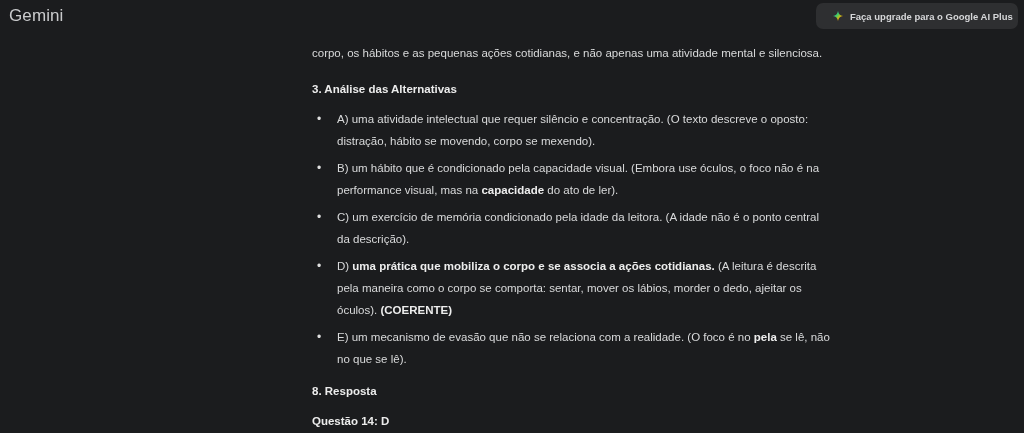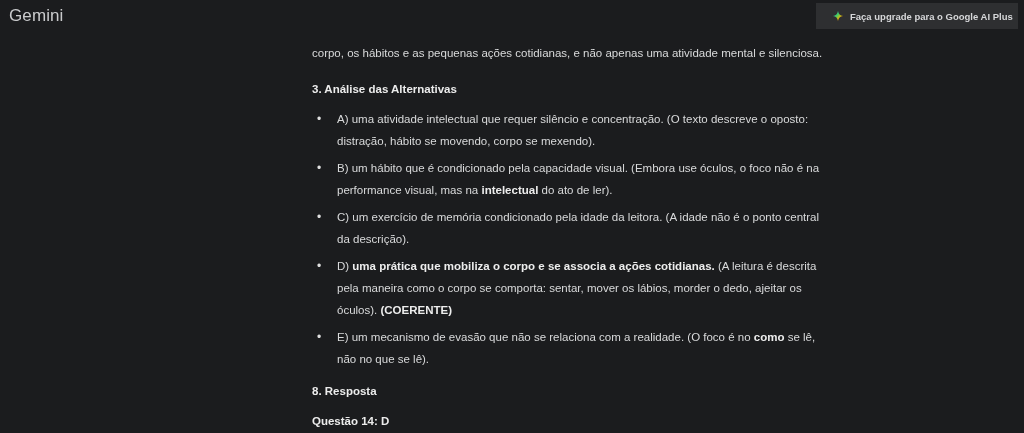--- a/index.html
+++ b/index.html
@@ -15,21 +15,21 @@
       z-index: 2;
     }
     .app-title {
       position: absolute; left: 9px; top: 6px;
       font-size: 17px; color: #c9cacc; font-weight: 500;
       letter-spacing: 0.1px;
     }
     .upgrade-btn {
       position: absolute; left: 816px; top: 3px;
       width: 202px; height: 26px;
-      background: #2e2f31; border-radius: 0;
+      background: #2e2f31; border-radius: 7px;
       display: flex; align-items: center;
       padding-left: 17px;
       font-size: 9.5px; color: #d6d7d9; font-weight: 600;
       cursor: pointer;
     }
     .spark {
       width: 10px; height: 10px; margin-right: 7px; flex: none;
     }
     .content {
       position: absolute; left: 312px; top: 30px; width: 520px;
@@ -74,31 +74,31 @@
 
   <p class="heading">3. Análise das Alternativas</p>
 
   <ul>
     <li>
       <span class="bullet">•</span>
       <span>A) uma atividade intelectual que requer silêncio e concentração. (O texto descreve o oposto: distração, hábito se movendo, corpo se mexendo).</span>
     </li>
     <li>
       <span class="bullet">•</span>
-      <span>B) um hábito que é condicionado pela capacidade visual. (Embora use óculos, o foco não é na performance visual, mas na </span><b>intelectual</b><span> do ato de ler).</span>
+      <span>B) um hábito que é condicionado pela capacidade visual. (Embora use óculos, o foco não é na performance visual, mas na </span><b>capacidade</b><span> do ato de ler).</span>
     </li>
     <li>
       <span class="bullet">•</span>
       <span>C) um exercício de memória condicionado pela idade da leitora. (A idade não é o ponto central da descrição).</span>
     </li>
     <li>
       <span class="bullet">•</span>
       <span>D) </span><b>uma prática que mobiliza o corpo e se associa a ações cotidianas.</b><span> (A leitura é descrita pela maneira como o corpo se comporta: sentar, mover os lábios, morder o dedo, ajeitar os óculos). </span><b>(COERENTE)</b>
     </li>
     <li>
       <span class="bullet">•</span>
-      <span>E) um mecanismo de evasão que não se relaciona com a realidade. (O foco é no </span><b>como</b><span> se lê, não no que se lê).</span>
+      <span>E) um mecanismo de evasão que não se relaciona com a realidade. (O foco é no </span><b>pela</b><span> se lê, não no que se lê).</span>
     </li>
   </ul>
 
   <p class="heading sec4">8. Resposta</p>
   <p class="answer">Questão 14: D</p>
 </div>
 
 </body></html>

